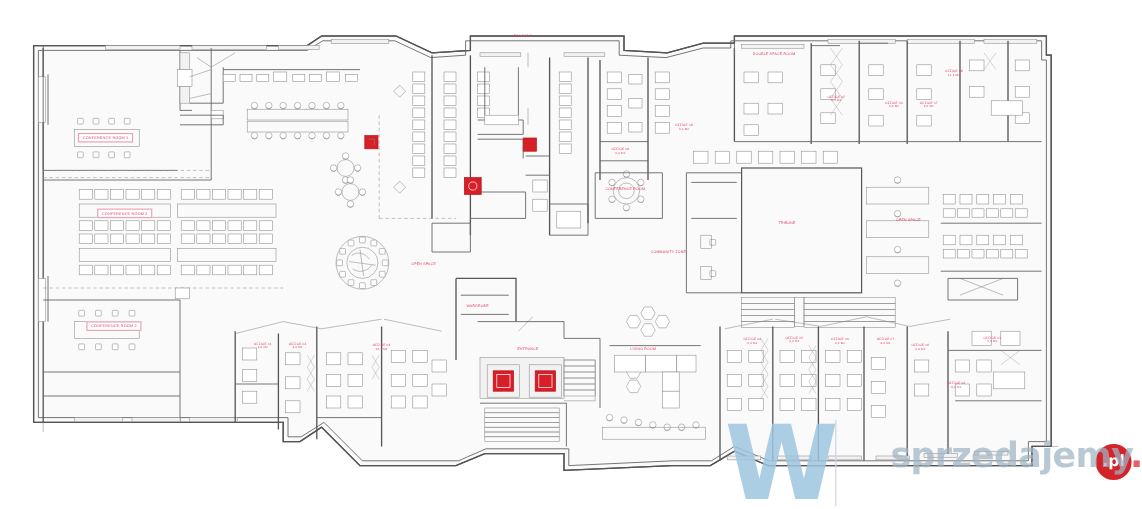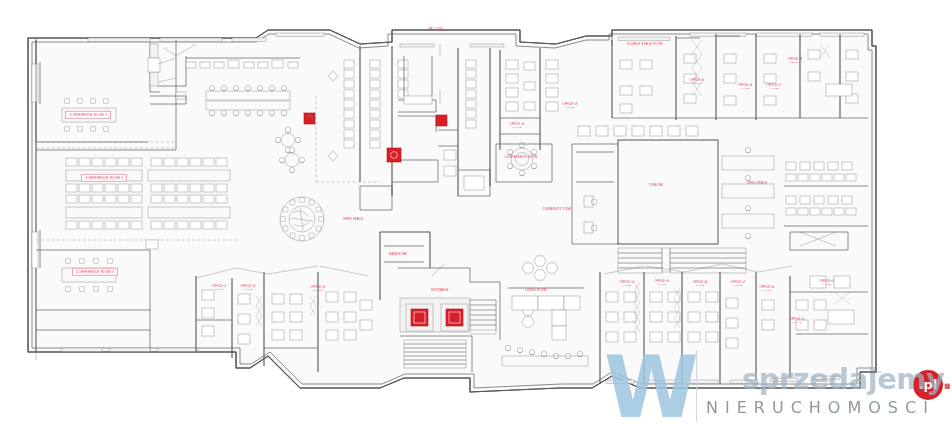--- a/index.html
+++ b/index.html
@@ -768,20 +768,19 @@
       <div class="lbl" style="left: 797px; top: 322px;">
         <span class="l1">OFFICE n2</span>
         <span class="l2">9,9 M2</span>
       </div>
     </div>
 
   <div id="wm-wilsons">
     <div class="wm-w-mark">W</div>
     <div class="wm-w-rule"></div>
     <div class="wm-pl">.pl</div>
-    <div class="wm-sub">NIERUCHOMOSCI</div>
   </div>
 
   <div id="wm-sprzedajemy">
     <span>sprzedajemy</span><span class="dot">.pl</span>
   </div>
 
 </div>
 
 </body></html>

